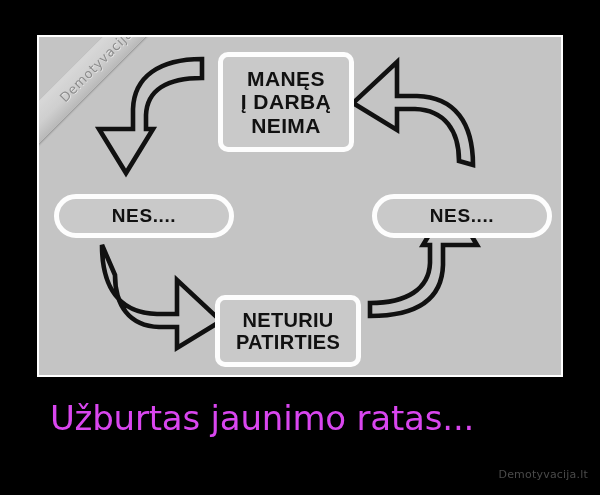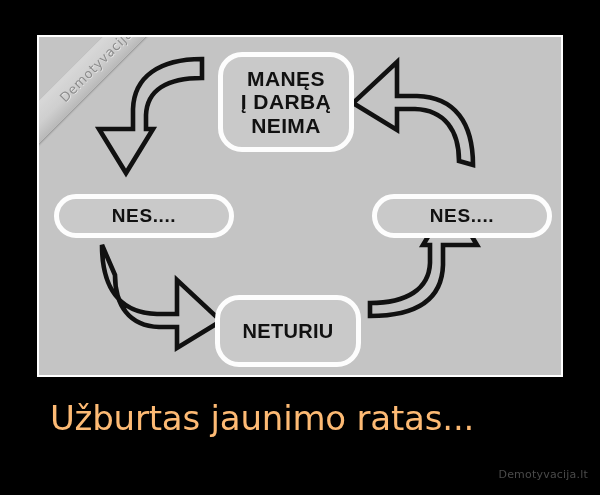--- a/index.html
+++ b/index.html
@@ -67,21 +67,21 @@
     white-space: nowrap;
     text-shadow: 0 1px 0 rgba(255,255,255,0.55);
   }
 
   
   .node {
     position: absolute;
     box-sizing: border-box;
     background: #c9c9c9;
     border: 5px solid #fdfdfd;
-    border-radius: 24px;
+    border-radius: 10px;
     display: flex;
     flex-direction: column;
     align-items: center;
     justify-content: center;
     color: #111111;
     font-weight: bold;
     font-family: "Liberation Sans", sans-serif;
     text-align: center;
     line-height: 1.12;
   }
@@ -114,21 +114,21 @@
     letter-spacing: 0.3px;
   }
 
   
   #caption {
     position: absolute;
     left: 0;
     top: 398px;
     width: 524px;
     text-align: center;
-    color: #fdba74;
+    color: #d946ef;
     font-family: "DejaVu Sans", sans-serif;
     font-size: 34px;
     font-weight: normal;
     letter-spacing: -0.2px;
     white-space: nowrap;
   }
 
   #credit {
     position: absolute;
     right: 12px;
@@ -210,20 +210,21 @@
     <div class="node" id="node-left">
       <span class="line">NES....</span>
     </div>
 
     <div class="node" id="node-right">
       <span class="line">NES....</span>
     </div>
 
     <div class="node" id="node-bottom">
       <span class="line">NETURIU</span>
+      <span class="line">PATIRTIES</span>
     </div>
 
     <div id="watermark-ribbon">
       <span id="watermark-text">Demotyvacija.lt</span>
     </div>
 
   </div>
 
   <div id="caption">Užburtas jaunimo ratas...</div>
   <div id="credit">Demotyvacija.lt</div>

